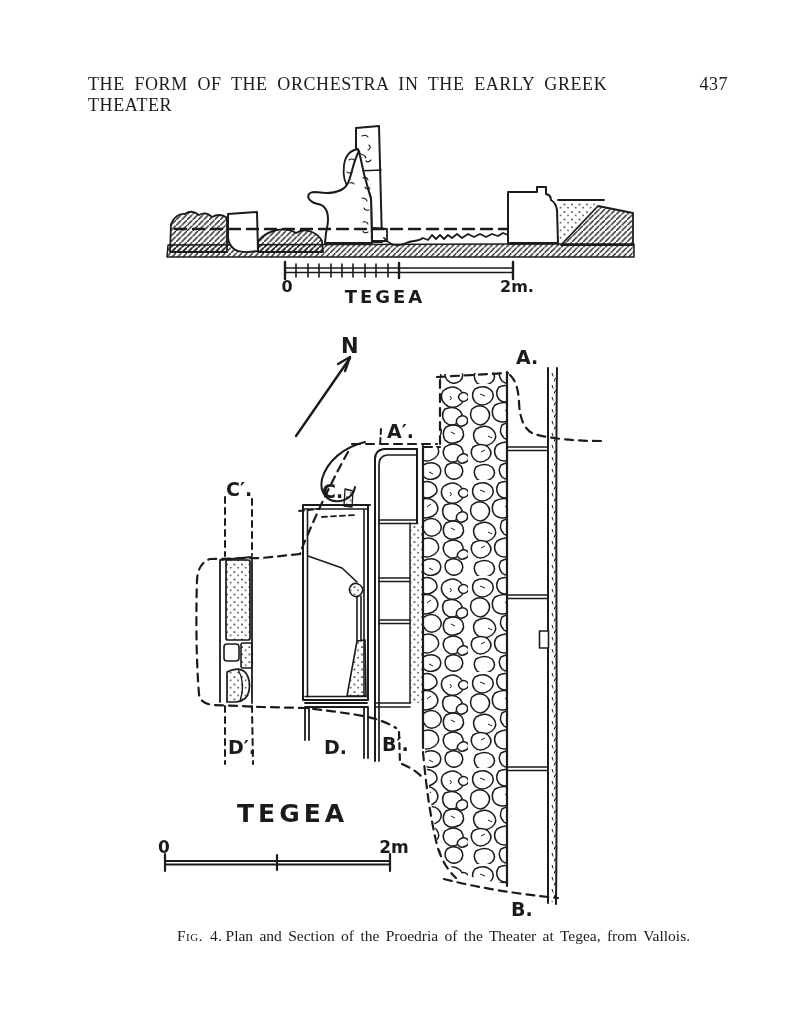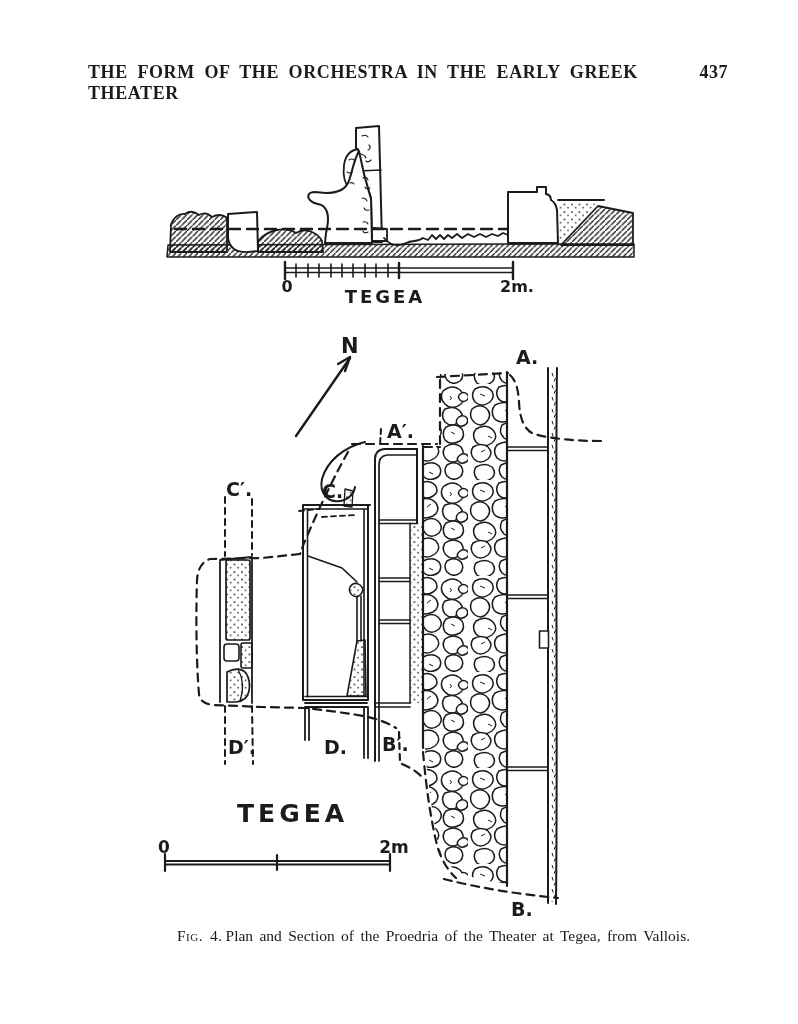--- a/index.html
+++ b/index.html
@@ -1,21 +1,21 @@
 <!DOCTYPE html>
 <html><head>
 <meta charset="utf-8">
 <style>
   html,body{margin:0;padding:0;background:#e8e8e8;}
   .page{position:relative;width:798px;height:1024px;background:#ffffff;
         font-family:"Liberation Serif",serif;color:#1b1b1b;overflow:hidden;margin:0 auto;}
   .header{position:absolute;left:88px;top:62px;width:640px;display:flex;
           justify-content:space-between;align-items:baseline;
-          font-size:18px;font-weight:bold;letter-spacing:.6px;word-spacing:4.5px;}
-  .page-number{letter-spacing:.5px;word-spacing:0;}
+          font-size:18px;font-weight:normal;letter-spacing:.6px;word-spacing:4.5px;}
+  .page-number{letter-spacing:.5px;word-spacing:0;margin-top:12px;}
   .figure-svg{position:absolute;left:0;top:0;width:798px;height:1024px;}
   .caption{position:absolute;top:927px;left:0;width:798px;text-align:center;
            font-size:15.5px;word-spacing:2.5px;padding-left:36px;}
   .figlabel{font-variant:small-caps;letter-spacing:.5px;}
   .caption span{padding-right:3px;}
 </style>
 </head>
 <body>
 
 <div class="page">

